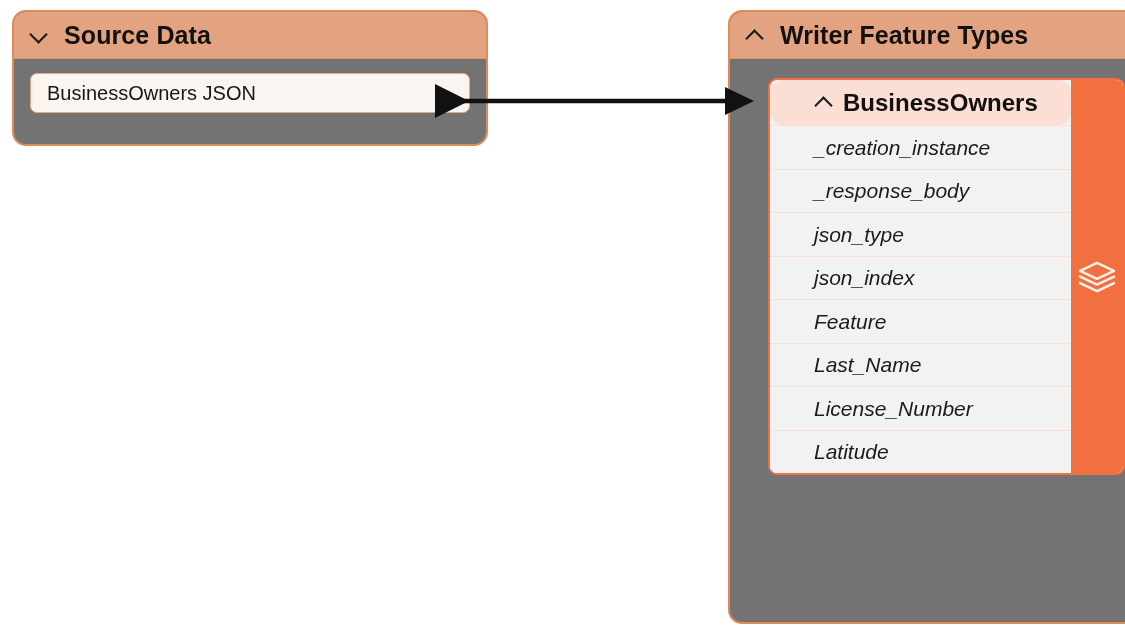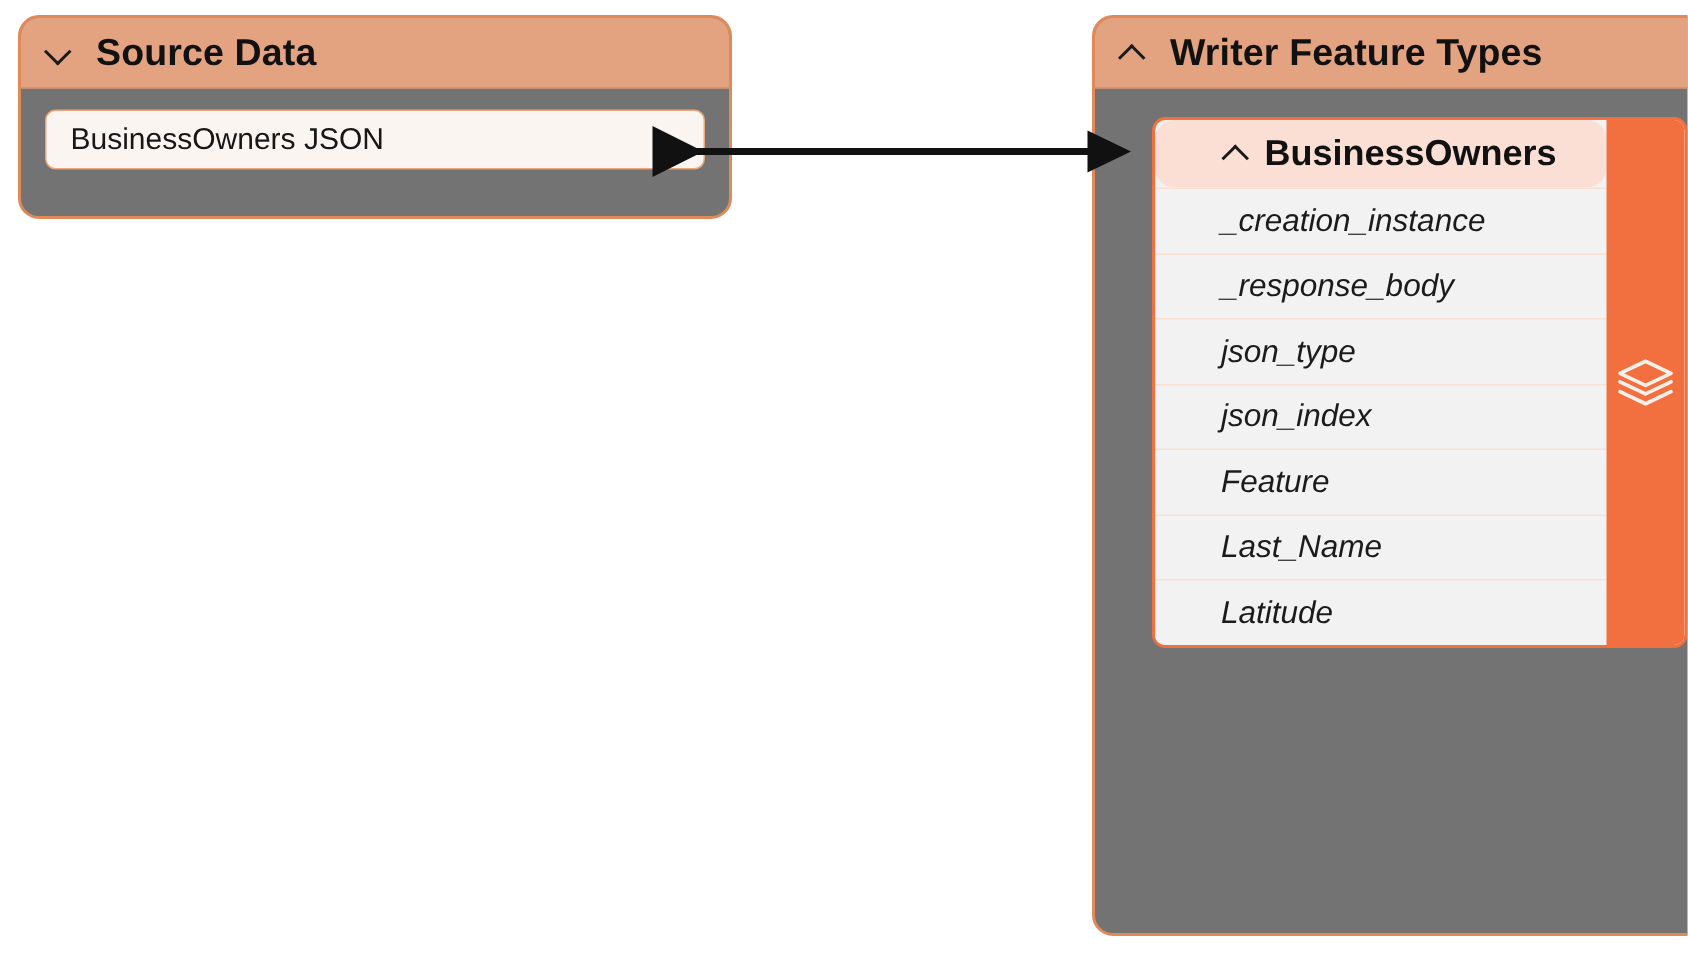--- a/index.html
+++ b/index.html
@@ -230,20 +230,23 @@
               <span class="ft-row-label">json_type</span>
             </div>
             <div class="ft-row">
               <span class="ft-row-label">json_index</span>
             </div>
             <div class="ft-row">
               <span class="ft-row-label">Feature</span>
             </div>
             <div class="ft-row">
               <span class="ft-row-label">Last_Name</span>
+            </div>
+            <div class="ft-row">
+              <span class="ft-row-label">License_Number</span>
             </div>
             <div class="ft-row">
               <span class="ft-row-label">Latitude</span>
             </div>
           </div>
       </div>
       <div class="ft-sidebar">
         <svg class="layers-icon" viewBox="0 0 40 36">
           <polygon points="20,3 38,11.5 20,20 2,11.5" fill="none" stroke="#fdf0ea" stroke-width="2.6" stroke-linejoin="round"></polygon>
           <polyline points="2,17.5 20,26 38,17.5" fill="none" stroke="#fdf0ea" stroke-width="2.6" stroke-linejoin="round" stroke-linecap="round"></polyline>

